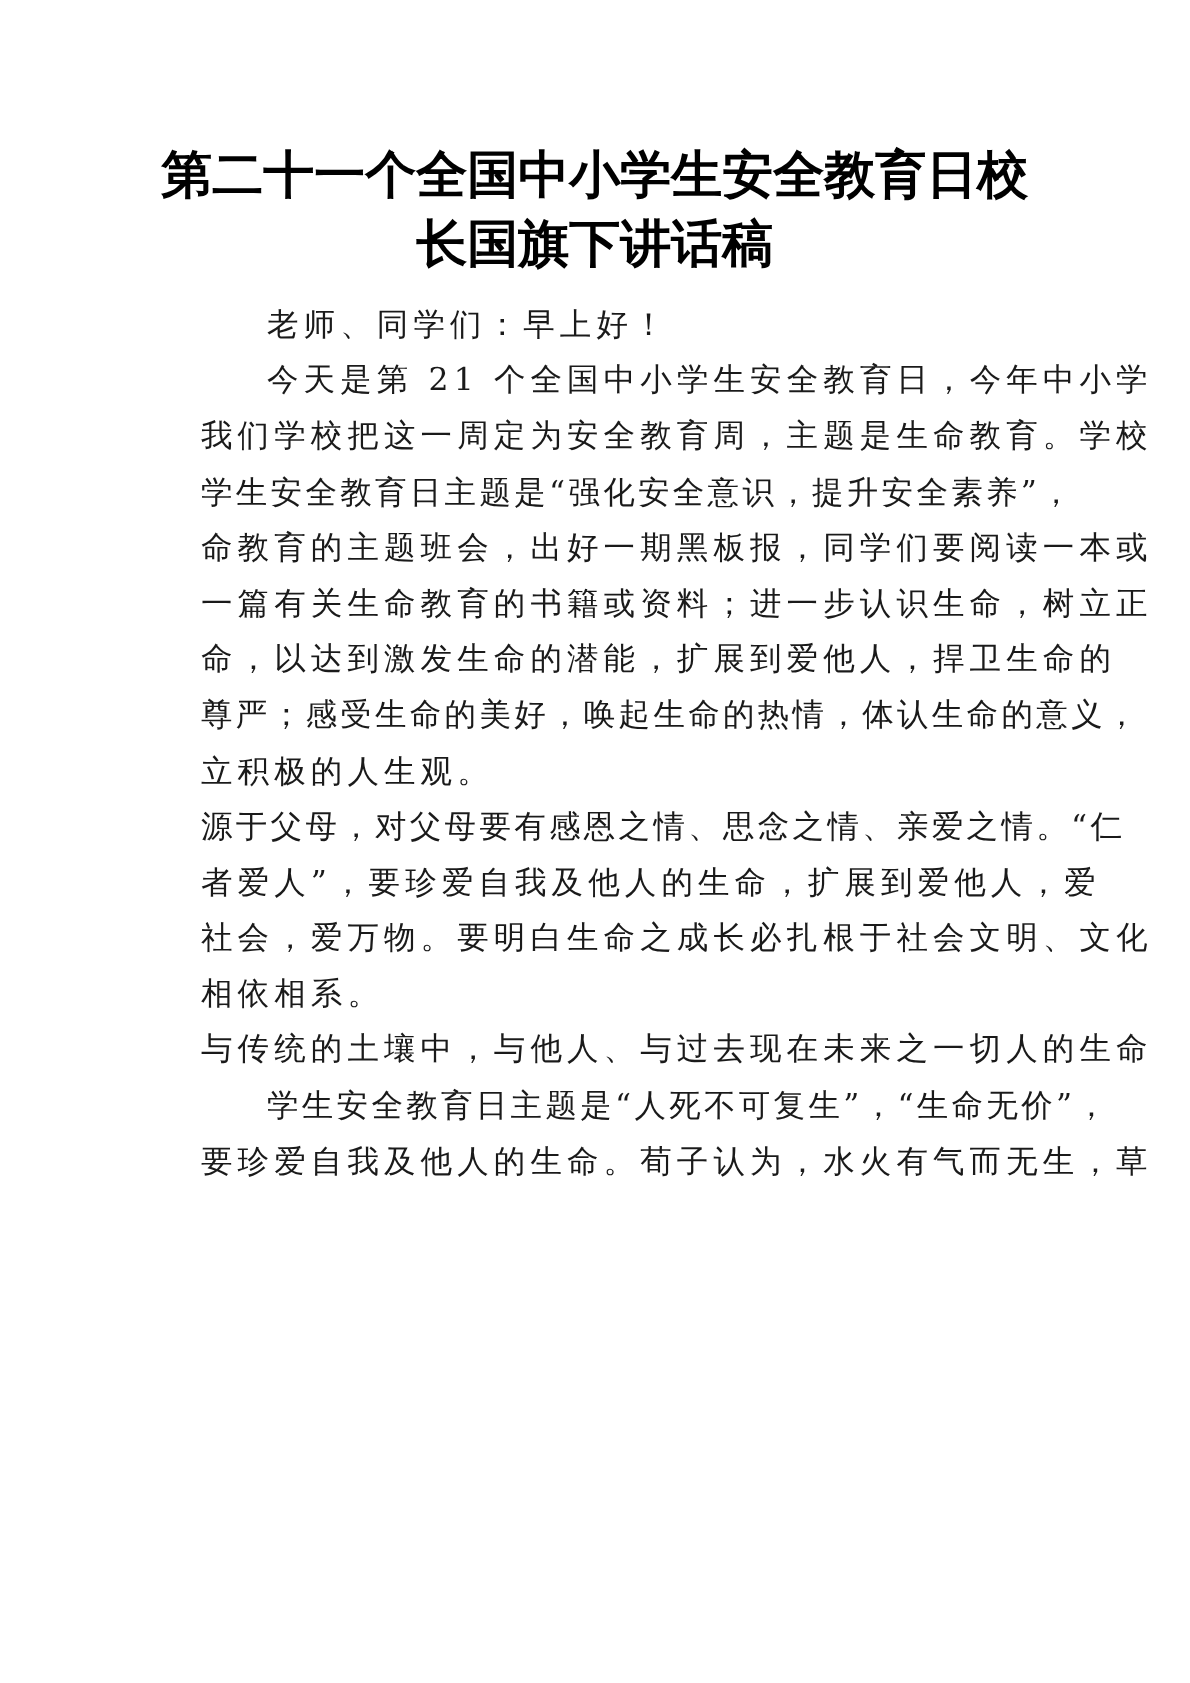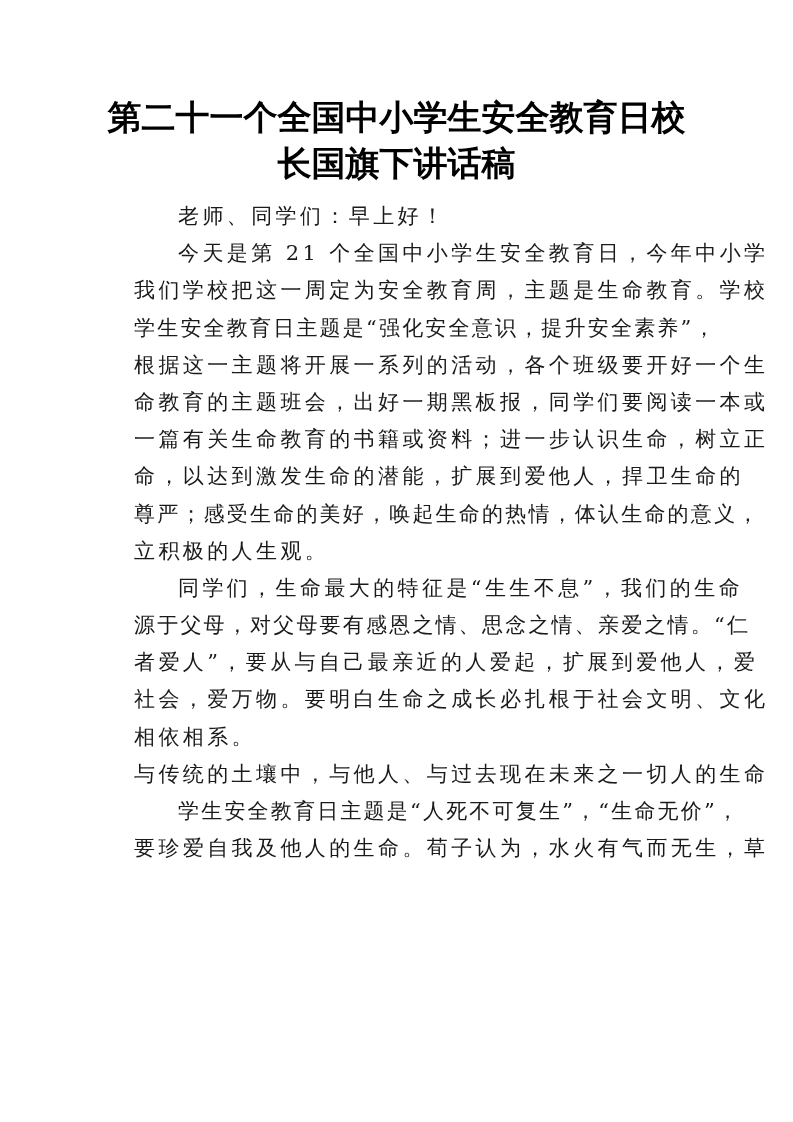--- a/index.html
+++ b/index.html
@@ -27,32 +27,30 @@
   <div class="body">
 
     <div>
       <span class="line indent">老师、同学们：早上好！</span>
     </div>
 
     <div>
       <span class="line indent">今天是第 21 个全国中小学生安全教育日，今年中小学</span>
       <span class="line">我们学校把这一周定为安全教育周，主题是生命教育。学校</span>
       <span class="line" style="letter-spacing:2.2px;">学生安全教育日主题是“强化安全意识，提升安全素养”，</span>
-      <span class="line">根据这一主题将开展一系列的活动，各个班级要开好一个生</span>
       <span class="line">命教育的主题班会，出好一期黑板报，同学们要阅读一本或</span>
       <span class="line">一篇有关生命教育的书籍或资料；进一步认识生命，树立正</span>
       <span class="line">命，以达到激发生命的潜能，扩展到爱他人，捍卫生命的</span>
       <span class="line" style="letter-spacing:2.2px;">尊严；感受生命的美好，唤起生命的热情，体认生命的意义，</span>
       <span class="line">立积极的人生观。</span>
     </div>
 
     <div>
-      <span class="line indent">同学们，生命最大的特征是“生生不息”，我们的生命</span>
       <span class="line" style="letter-spacing:2.2px;">源于父母，对父母要有感恩之情、思念之情、亲爱之情。“仁</span>
-      <span class="line">者爱人”，要从与自己最亲近的人爱起，扩展到爱他人，爱</span>
+      <span class="line">者爱人”，要珍爱自我及他人的生命，扩展到爱他人，爱</span>
       <span class="line">社会，爱万物。要明白生命之成长必扎根于社会文明、文化</span>
       <span class="line">相依相系。</span>
       <span class="line">与传统的土壤中，与他人、与过去现在未来之一切人的生命</span>
     </div>
 
     <div>
       <span class="line indent" style="letter-spacing:2.2px;">学生安全教育日主题是“人死不可复生”，“生命无价”，</span>
       <span class="line">要珍爱自我及他人的生命。荀子认为，水火有气而无生，草</span>
     </div>
   </div>

